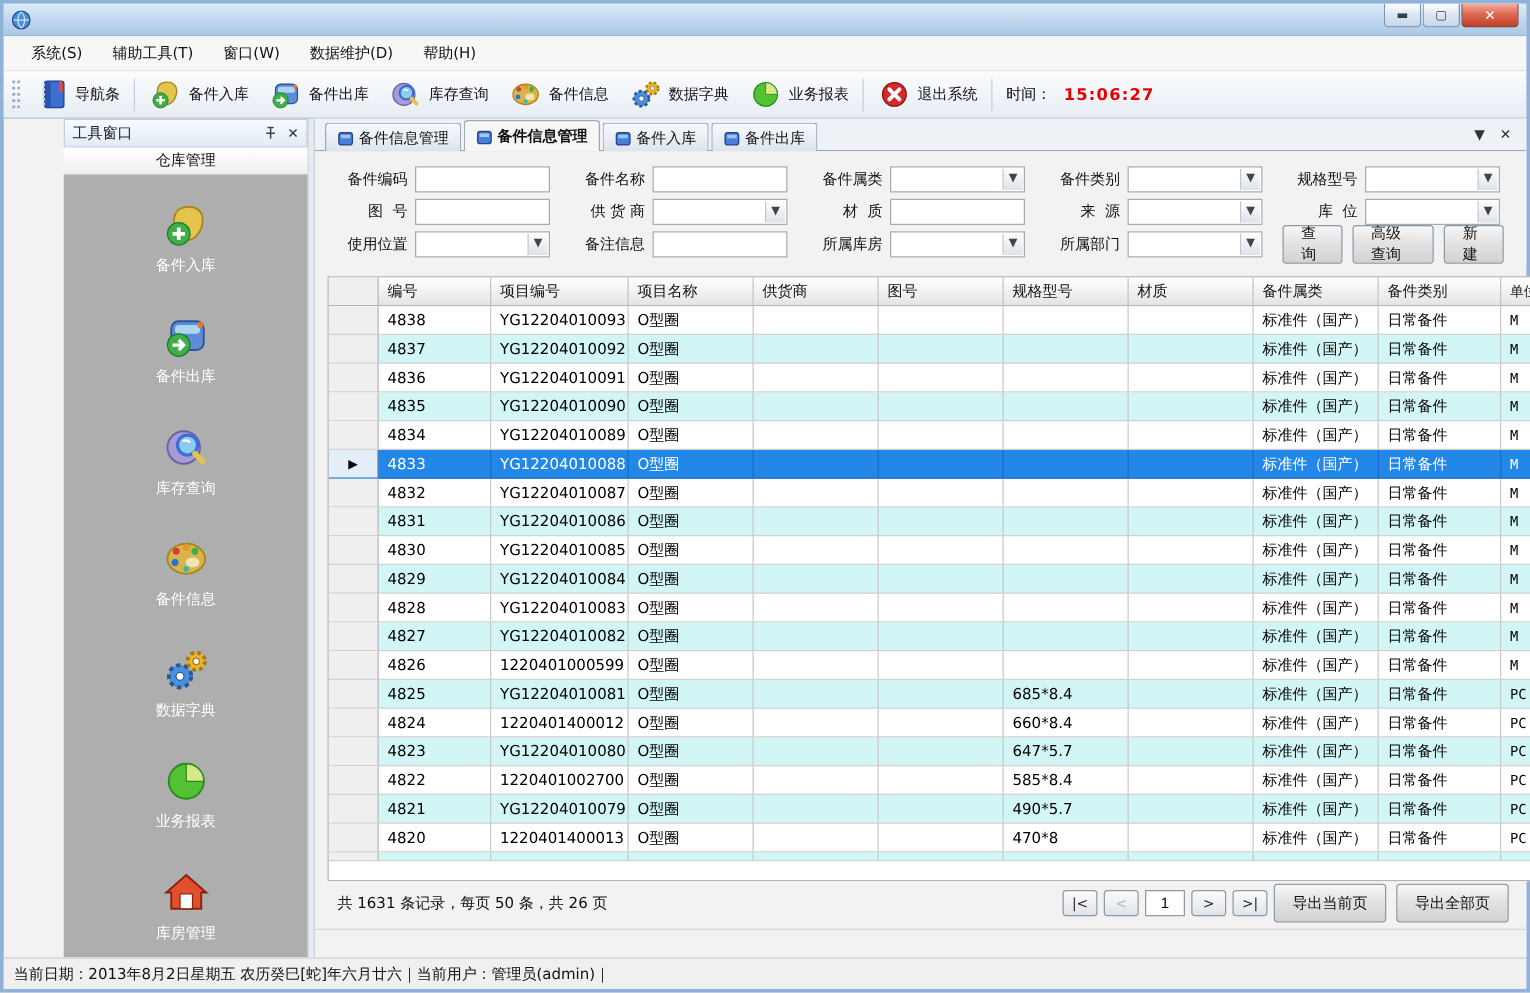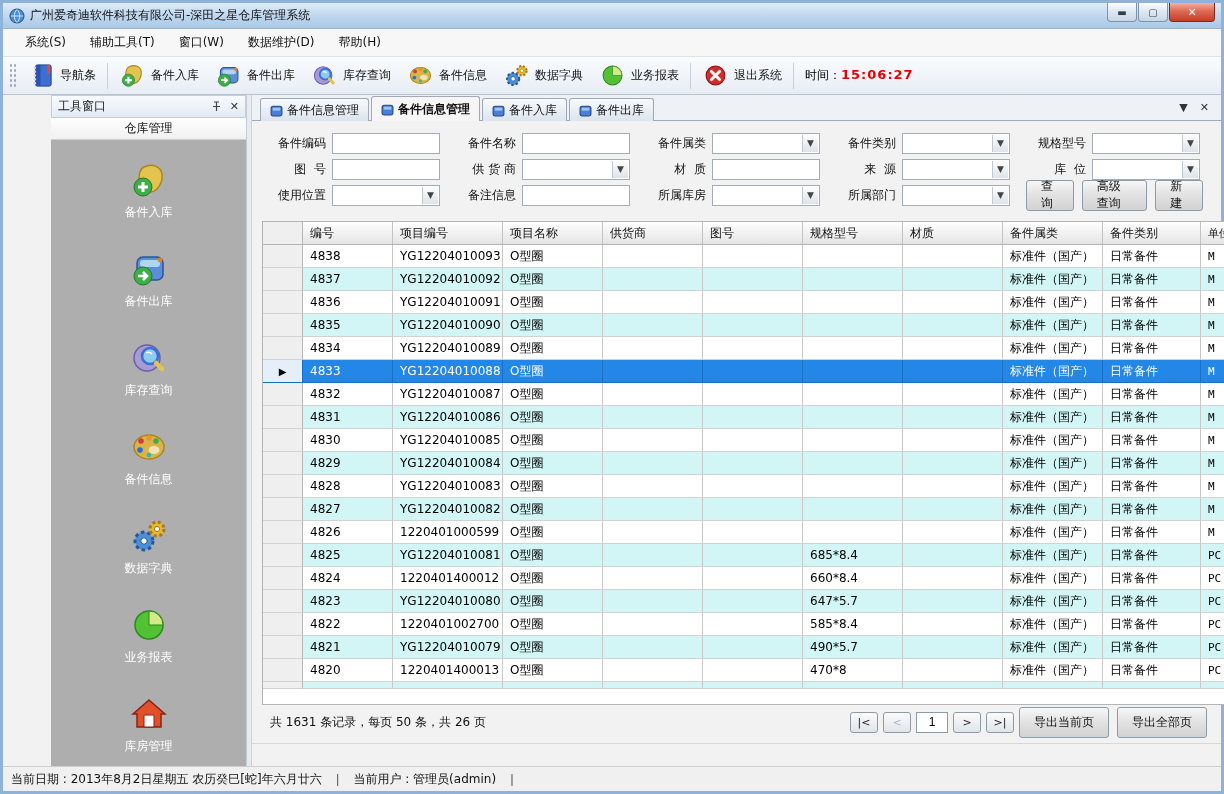--- a/index.html
+++ b/index.html
@@ -25,21 +25,21 @@
   .menu-item{font-size:12px;color:#111;padding:4px 12px;}
   
   .toolbar{height:38px;flex:0 0 38px;background:linear-gradient(#fbfcfe,#e7edf4);
     border-bottom:1px solid #b9c3cf;display:flex;align-items:center;padding-left:4px;}
   .tb-grip{width:7px;height:26px;margin:0 4px 0 2px;
     background-image:radial-gradient(circle,#9aa7b5 1px,transparent 1.4px);
     background-size:4px 5px;}
   .tb-item{display:flex;align-items:center;gap:5px;padding:3px 8px;font-size:12px;color:#111;}
   .tb-icon{width:27px;height:27px;display:block;}
   .tb-sep{width:1px;height:26px;background:#c6cfda;margin:0 3px;}
-  .tb-time{display:flex;align-items:flex-start;gap:0;font-size:12px;padding-left:8px;}
+  .tb-time{display:flex;align-items:flex-end;gap:10px;font-size:12px;padding-left:8px;}
   .tb-time .t-value{color:#e60000;font-weight:bold;font-size:13px;letter-spacing:1px;}
   
   .body{flex:1;display:flex;min-height:0;}
   
   .sidebar{flex:0 0 196px;display:flex;flex-direction:column;border-right:1px solid #c4ccd6;margin-left:48px;}
   .panel-header{height:23px;flex:0 0 23px;background:linear-gradient(#f8fbfe,#e2ebf5);
     border:1px solid #c2cedc;display:flex;align-items:center;padding:0 6px;font-size:12px;color:#222;}
   .panel-header .ph-icons{margin-left:auto;display:flex;gap:8px;align-items:center;color:#333;font-size:11px;}
   .group-caption{height:22px;flex:0 0 22px;background:linear-gradient(#ffffff,#f0f0f0);
     border-bottom:1px solid #cfcfcf;display:flex;align-items:center;justify-content:center;
@@ -110,33 +110,32 @@
   .pager-summary{font-size:12px;color:#111;}
   .pager-right{margin-left:auto;display:flex;align-items:center;gap:5px;}
   .pg-btn{width:28px;height:21px;border:1px solid #8d9aa8;border-radius:3px;font-size:11px;color:#222;
     background:linear-gradient(#fbfbfb,#e0e4e9);display:flex;align-items:center;justify-content:center;}
   .pg-btn.disabled{color:#b3b8bf;}
   .pg-input{width:32px;height:21px;border:1px solid #8d9aa8;background:#fff;text-align:center;font-size:12px;}
   .pg-export{margin-left:0;display:flex;gap:8px;}
   .bottom-filler{flex:1;border-top:1px solid #d7d7d7;background:#f2f2f2;margin-top:4px;}
   
   .statusbar{height:25px;flex:0 0 25px;background:#f0f0f0;border-top:1px solid #cfcfcf;
-    display:flex;align-items:center;padding-left:8px;font-size:12px;color:#111;gap:10px;}
+    display:flex;align-items:center;padding-left:8px;font-size:12px;color:#111;}
 </style>
 </head>
 <body>
 
 <div class="window">
 
   <div class="titlebar">
     <svg class="app-icon" viewBox="0 0 16 16">
       <circle cx="8" cy="8" r="7" fill="#4a8fd4" stroke="#1d4f86"></circle>
       <path d="M2 8 h12 M8 1.5 c-3.5 3 -3.5 10 0 13 M8 1.5 c3.5 3 3.5 10 0 13" stroke="#cfe6f8" stroke-width="1" fill="none"></path>
     </svg>
-    <span class="title-text">广州爱奇迪软件科技有限公司-深田之星仓库管理系统</span>
     <div class="win-controls">
       <div class="win-btn">
           <span>▬</span>
         </div>
       <div class="win-btn">
           <span>▢</span>
         </div>
       <div class="win-btn close">
           <span>✕</span>
         </div>

